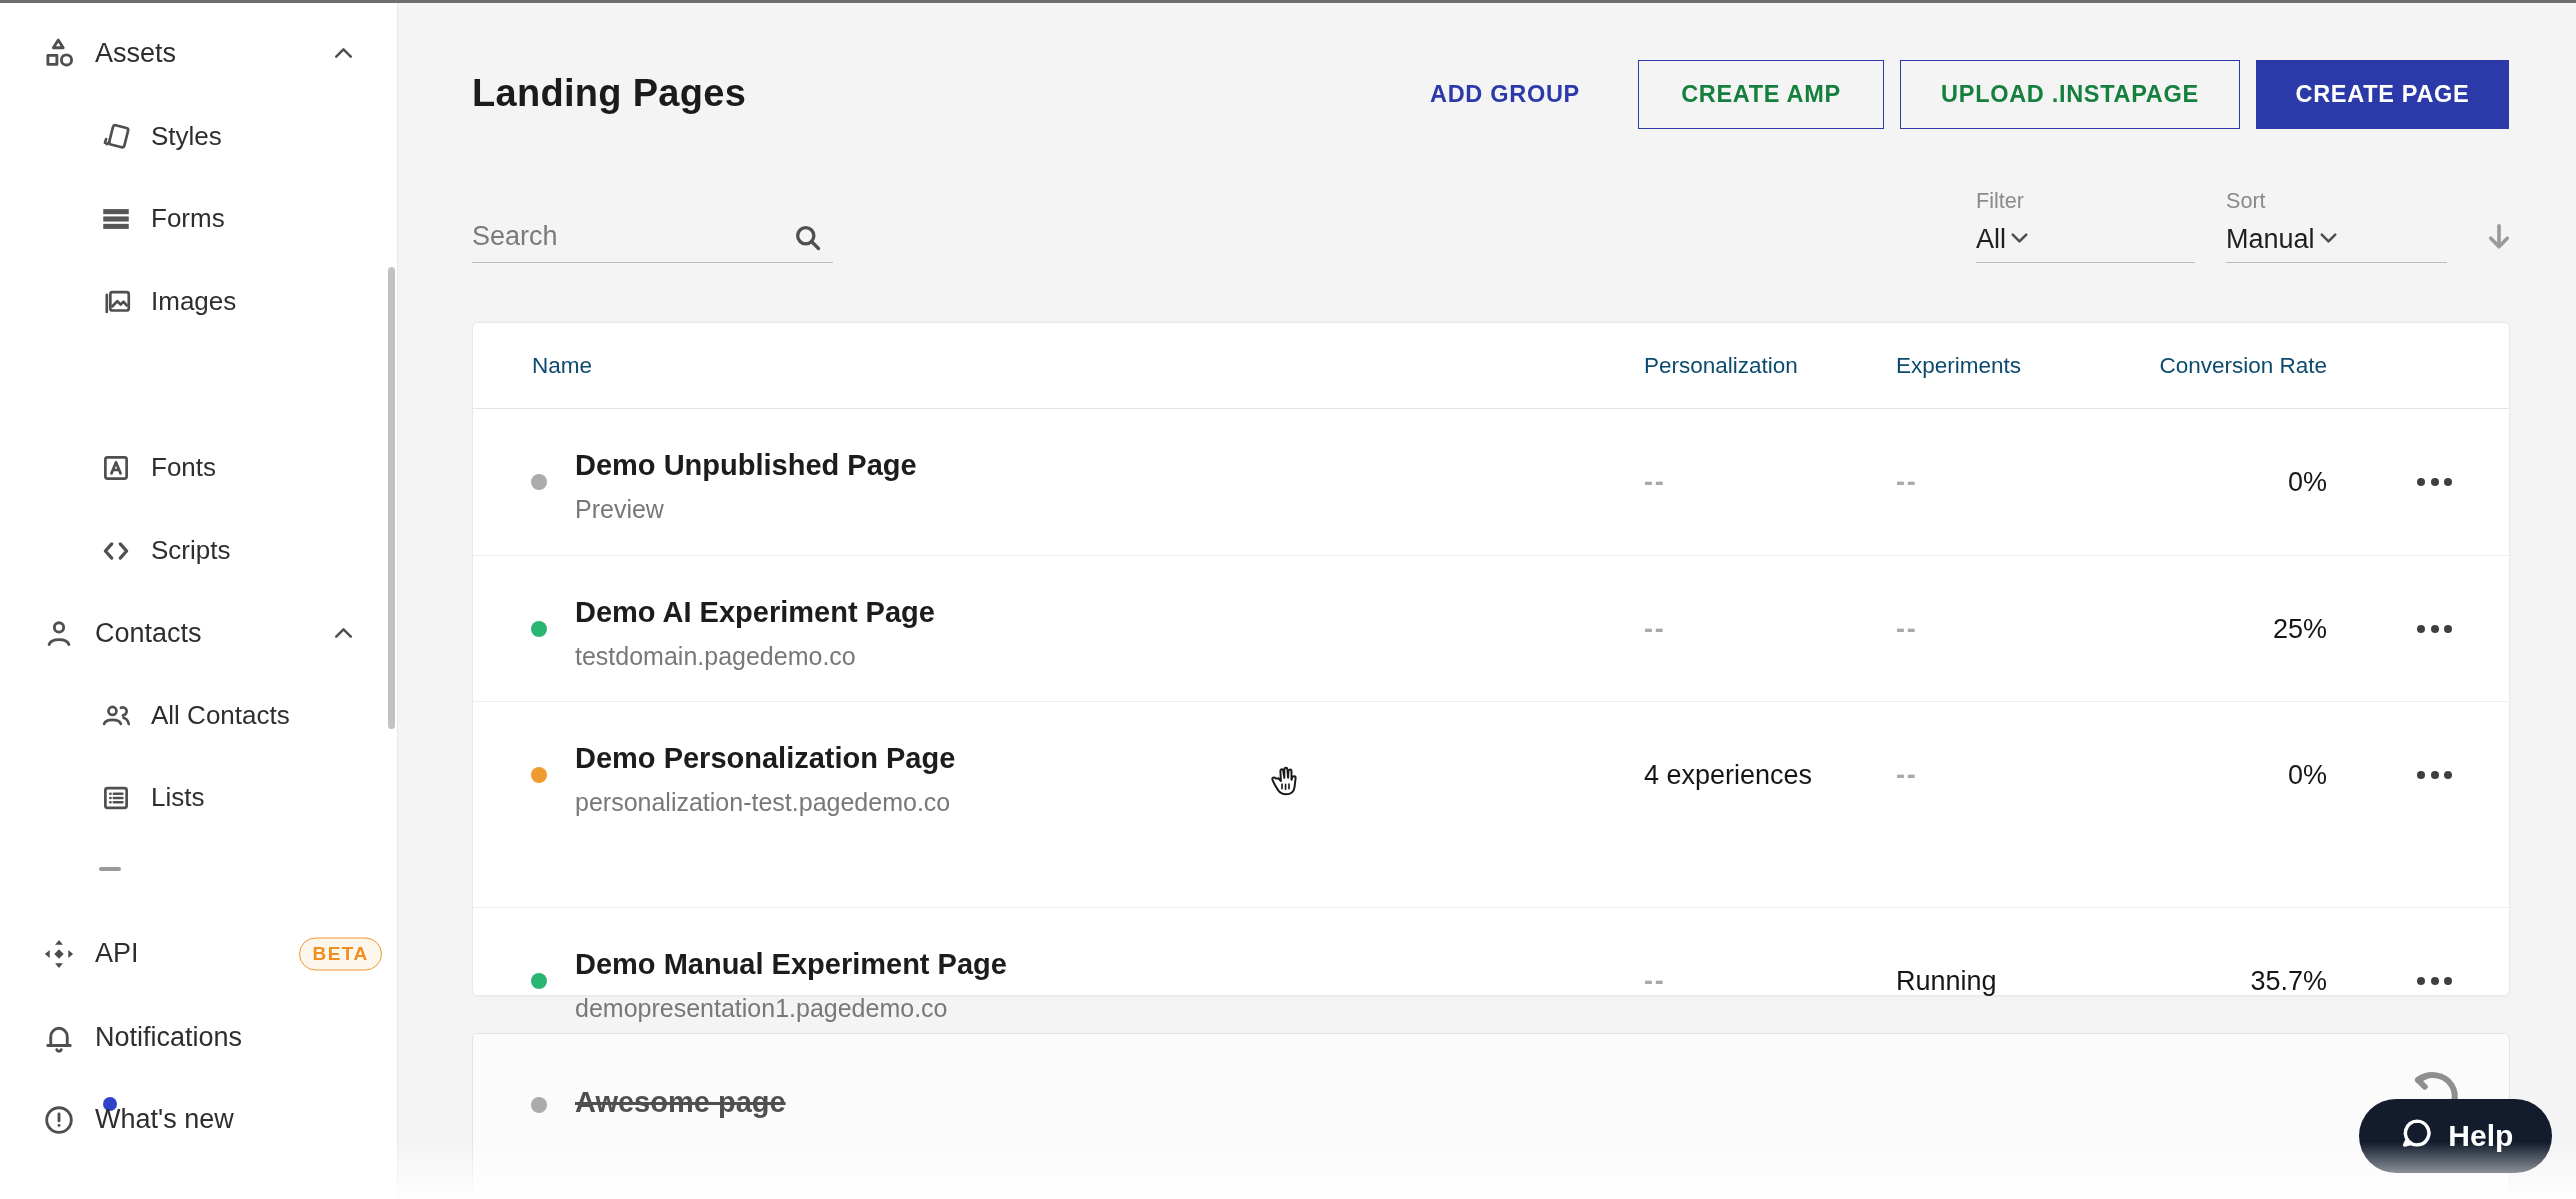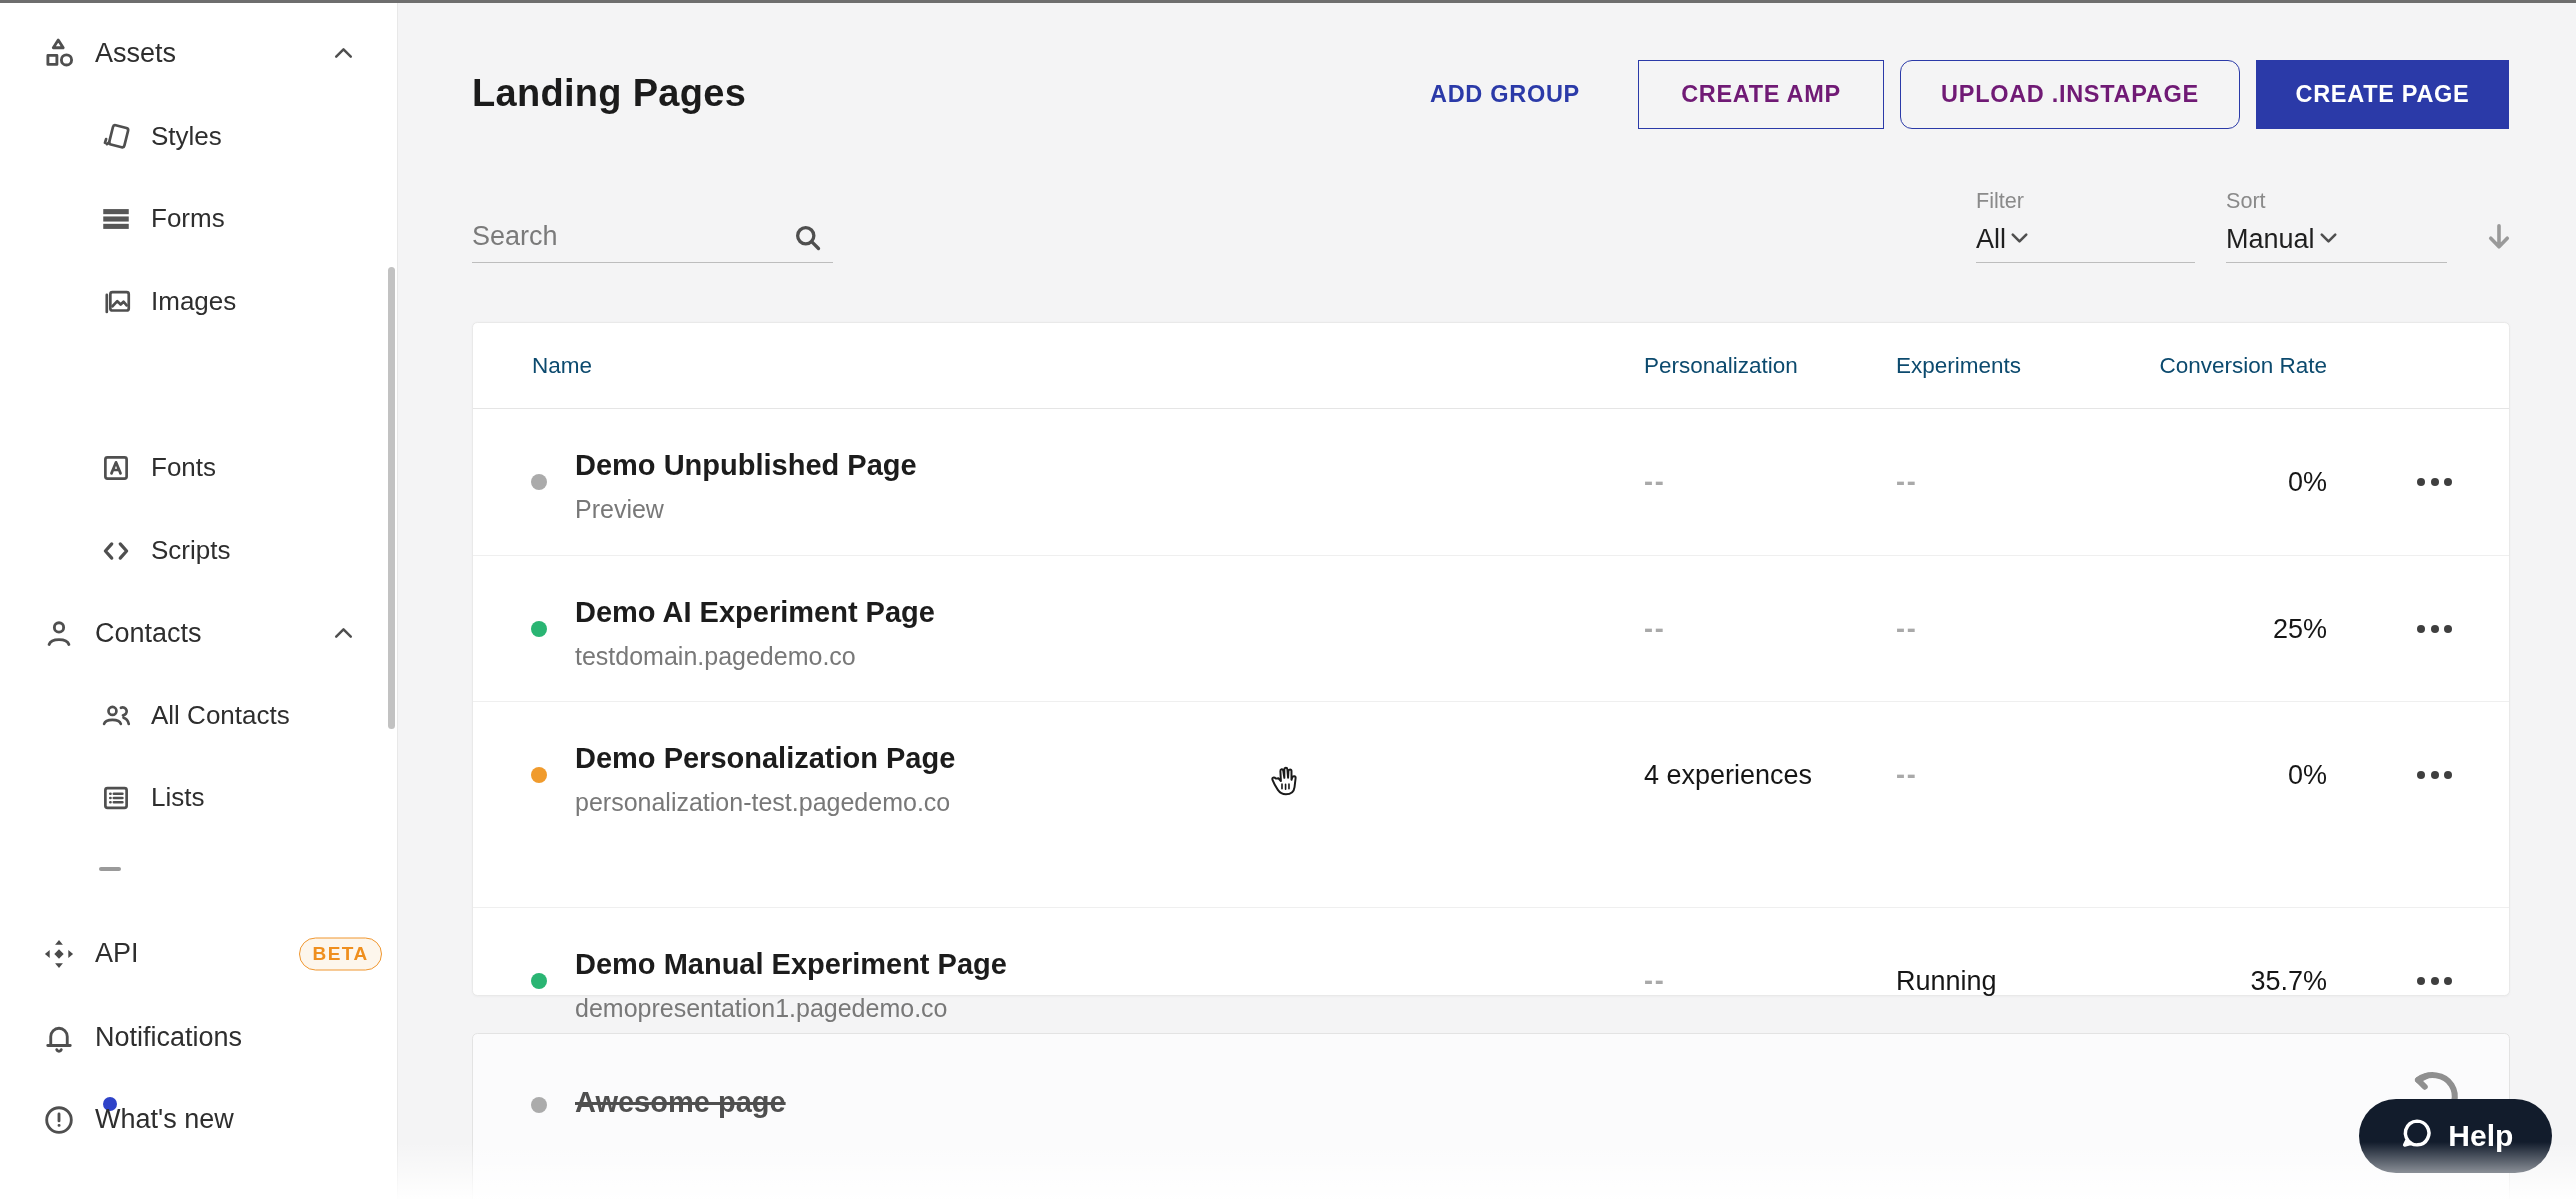--- a/index.html
+++ b/index.html
@@ -22,21 +22,21 @@
   .notif-dot { position:absolute; left:63px; top:-3.6px; width:14.4px; height:14.4px; border-radius:50%; background:#2f43c8; }
   .partial-dash { position:absolute; left:99px; top:864px; width:21.6px; height:4.5px; border-radius:2.7px; background:#9a9a9a; }
   .side-scroll-thumb { position:absolute; right:1.8px; top:264px; width:7.2px; height:462px; border-radius:3.6px; background:#c2c2c2; }
 
   svg.stroke-ic { stroke:#4f4f4f; fill:none; stroke-width:1.9; stroke-linecap:round; stroke-linejoin:round; }
 
   
   .page-title { position:absolute; left:472px; top:72px; font-size:38px; font-weight:bold; color:#1b1b1b; letter-spacing:0.3px; }
   .btn { position:absolute; top:60px; height:69px; display:flex; align-items:center; justify-content:center; font-size:23.5px; font-weight:bold; letter-spacing:0.7px; cursor:pointer; }
   .btn-text { color:#2b3aa8; background:transparent; }
-  .btn-outline { color:#701a75; border:1.8px solid #2b3aa8; background:transparent; }
+  .btn-outline { color:#15803d; border:1.8px solid #2b3aa8; background:transparent; }
   .btn-solid { color:#ffffff; background:#2b3aa8; }
 
   
   .search-wrap { position:absolute; left:472px; top:216px; width:361px; height:47px; border-bottom:1.8px solid #bdbdbd; }
   .search-wrap input { width:307px; height:41px; border:none; outline:none; background:transparent; font-size:27px; color:#2e2e2e; font-family:"Liberation Sans",sans-serif; }
   .search-wrap input::placeholder { color:#7a7a7a; }
   .search-ic { position:absolute; right:7.2px; top:3.6px; }
   .dd-label { position:absolute; font-size:21.6px; color:#8a8a8a; }
   .dd-box { position:absolute; top:216px; height:47px; border-bottom:1.8px solid #bdbdbd; display:flex; align-items:center; justify-content:flex-start; cursor:pointer; }
   .dd-value { font-size:27px; color:#1f1f1f; }
@@ -225,21 +225,21 @@
       <span class="lbl">What's new</span>
     </div>
 
     <div class="side-scroll-thumb"></div>
   </nav>
 
   <h1 class="page-title">Landing Pages</h1>
 
   <div class="btn btn-text" style="left:1412px; width:186px;">ADD GROUP</div>
   <div class="btn btn-outline" style="left:1638px; width:246px;">CREATE AMP</div>
-  <div class="btn btn-outline" style="left:1900px; width:340px;border-radius:12px;">UPLOAD .INSTAPAGE</div>
+  <div class="btn btn-outline" style="left:1900px; width:340px;">UPLOAD .INSTAPAGE</div>
   <div class="btn btn-solid" style="left:2256px; width:253px;">CREATE PAGE</div>
 
   <div class="search-wrap">
     <input type="text" placeholder="Search" style="">
     <span class="search-ic">
       <svg class="stroke-ic" width="36" height="36" viewBox="0 0 24 24" style="stroke-width:2.2;">
           <circle cx="10.5" cy="10.5" r="5.4"></circle>
           <path d="M14.6 14.6 L19 19"></path>
         </svg>
     </span>

